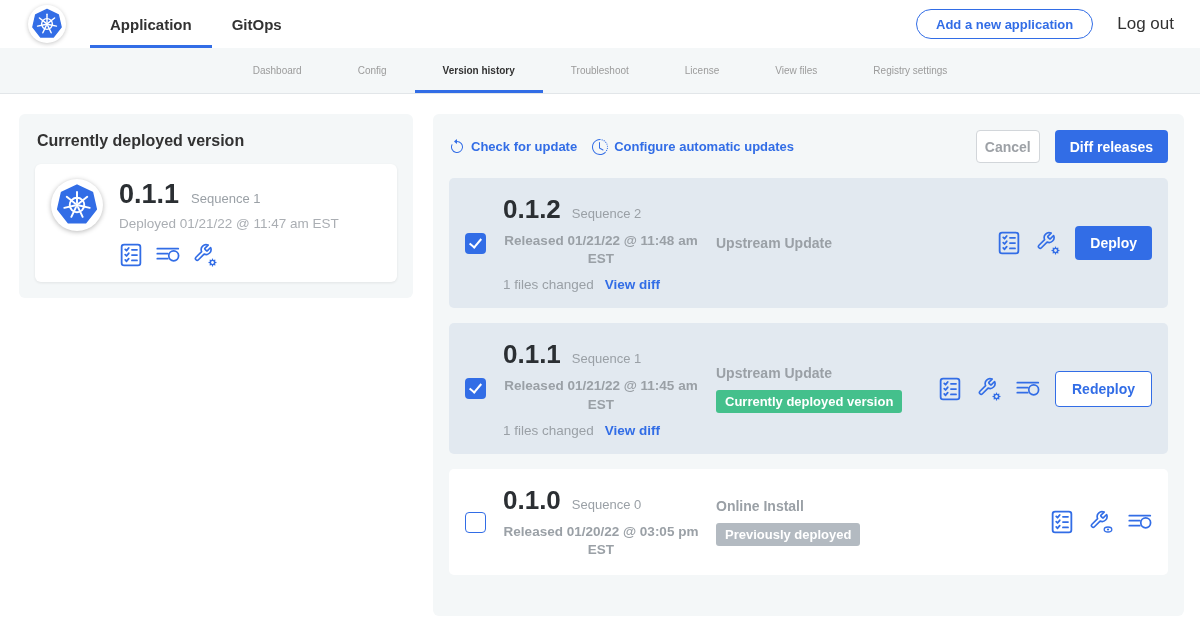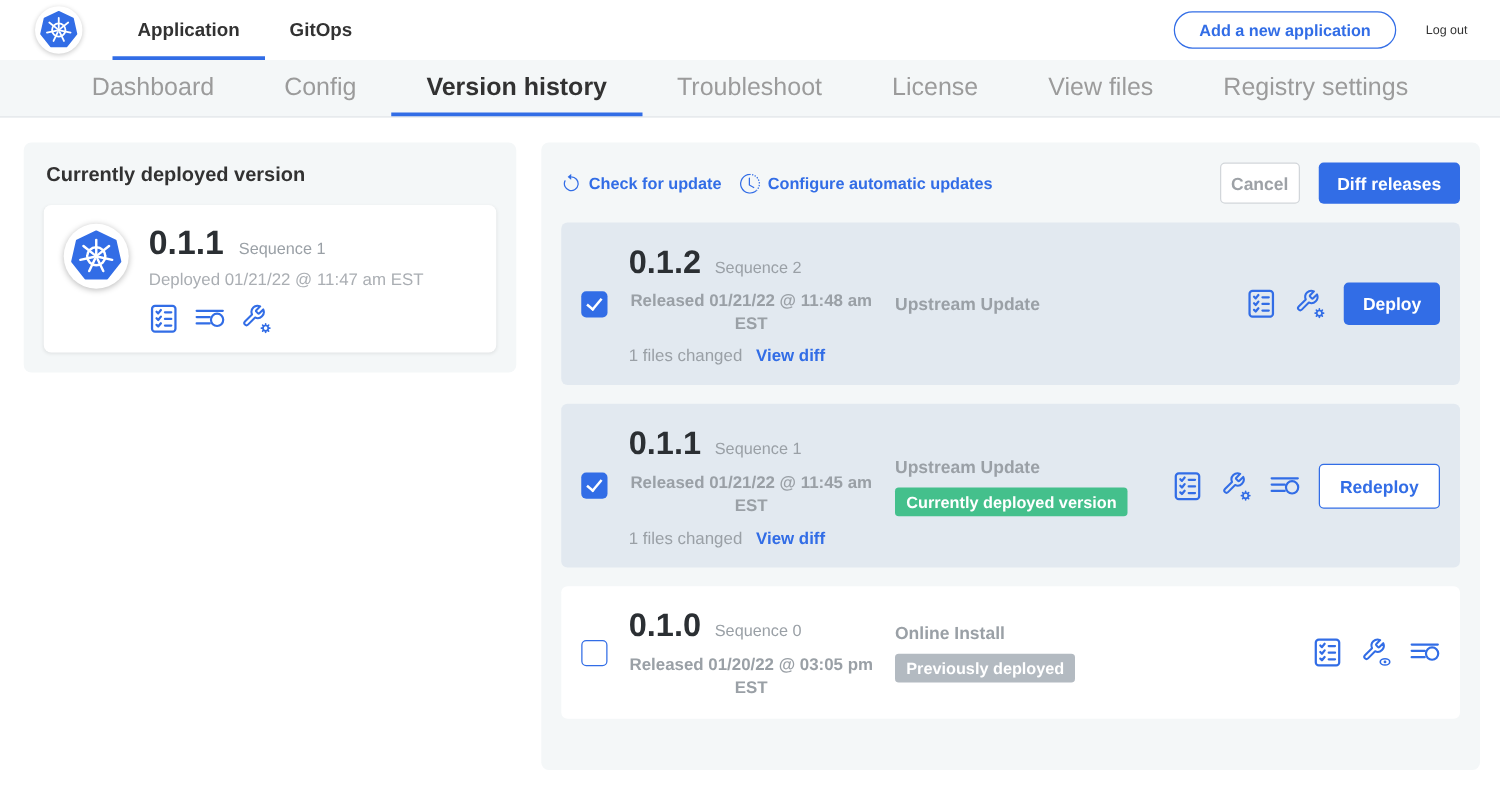--- a/index.html
+++ b/index.html
@@ -18,26 +18,26 @@
   .topnav{height:48px;display:flex;align-items:stretch;padding:0 26px 0 28px;background:#fff;}
   .logo-wrap{align-self:center;width:38px;height:38px;border-radius:50%;background:#fff;
     box-shadow:0 1px 4px rgba(0,0,0,.22);display:flex;align-items:center;justify-content:center;cursor:pointer;}
   .topnav-tabs{display:flex;margin-left:24px;}
   .topnav-tab{display:flex;align-items:center;padding:3px 20px 0 20px;font-size:15px;font-weight:700;
     color:#323232;border-bottom:3px solid transparent;cursor:pointer;}
   .topnav-tab.active{border-bottom-color:var(--accent);}
   .spacer{flex:1;}
   .pill-btn{align-self:center;height:30px;padding:0 19px;border-radius:16px;border:1px solid var(--accent);
     background:#fff;color:var(--accent);font-family:inherit;font-size:13px;font-weight:700;cursor:pointer;}
-  .logout{align-self:center;margin-left:24px;font-size:10px;color:#323232;cursor:pointer;}
+  .logout{align-self:center;margin-left:24px;font-size:17px;color:#323232;cursor:pointer;}
 
   
   .subnav{height:46px;background:var(--panel-bg);border-bottom:1px solid #e2e6e9;
     display:flex;justify-content:center;}
-  .subnav-item{display:flex;align-items:center;padding:3px 28px 0 28px;font-size:20px;color:#9b9b9b;
+  .subnav-item{display:flex;align-items:center;padding:3px 28px 0 28px;font-size:10px;color:#9b9b9b;
     border-bottom:3px solid transparent;cursor:pointer;white-space:nowrap;}
   .subnav-item.active{color:#323232;font-weight:700;border-bottom-color:var(--accent);}
 
   
   .content{display:flex;gap:20px;padding:20px 16px 0 19px;align-items:flex-start;}
 
   .left-panel{width:394px;background:var(--panel-bg);border-radius:6px;padding:16px;}
   .left-title{font-size:16px;font-weight:700;color:#323232;margin:2px 0 14px 2px;}
   .deployed-card{background:#fff;border-radius:6px;padding:15px 16px;display:flex;gap:16px;
     box-shadow:0 1px 3px rgba(0,0,0,.08);}

